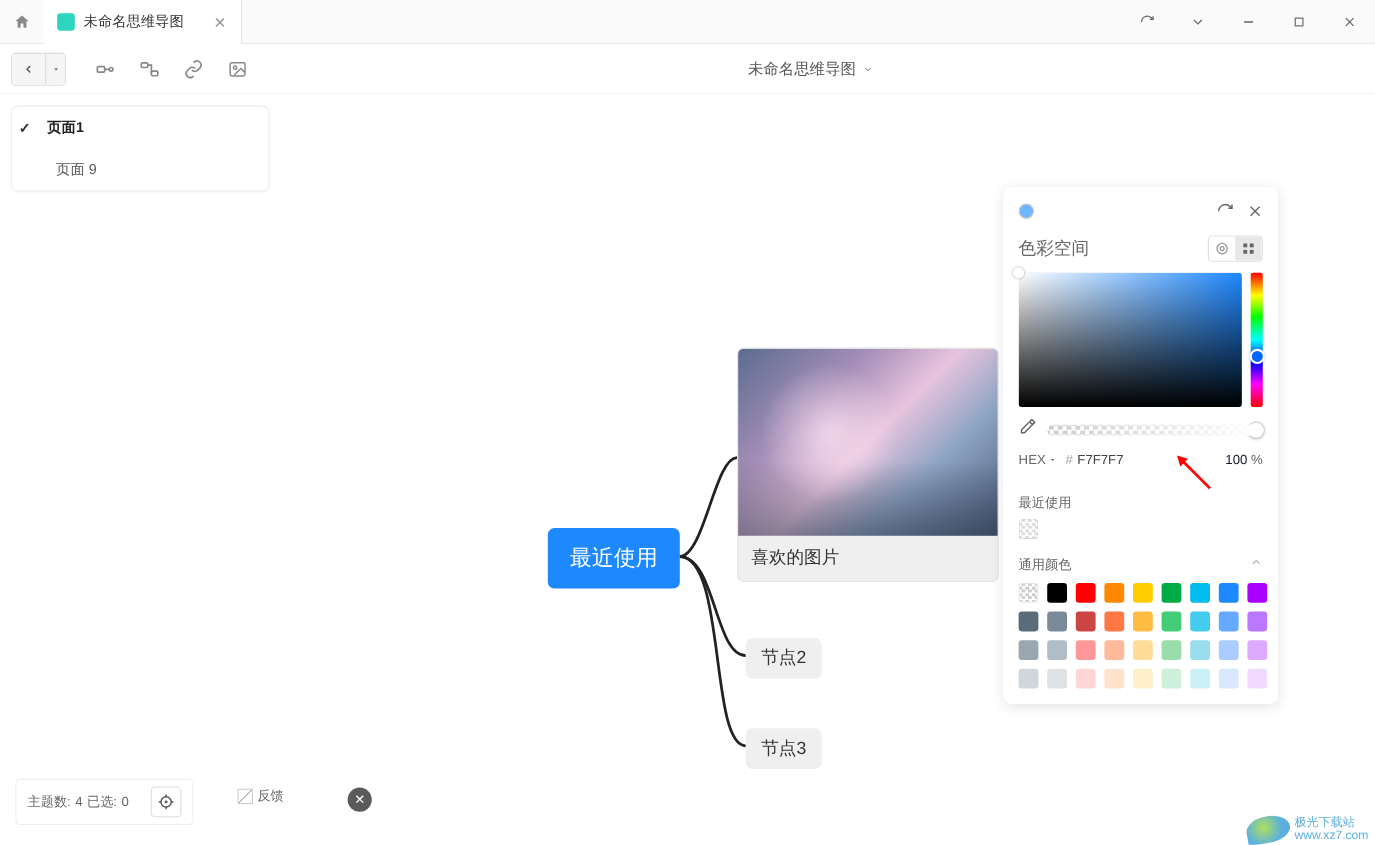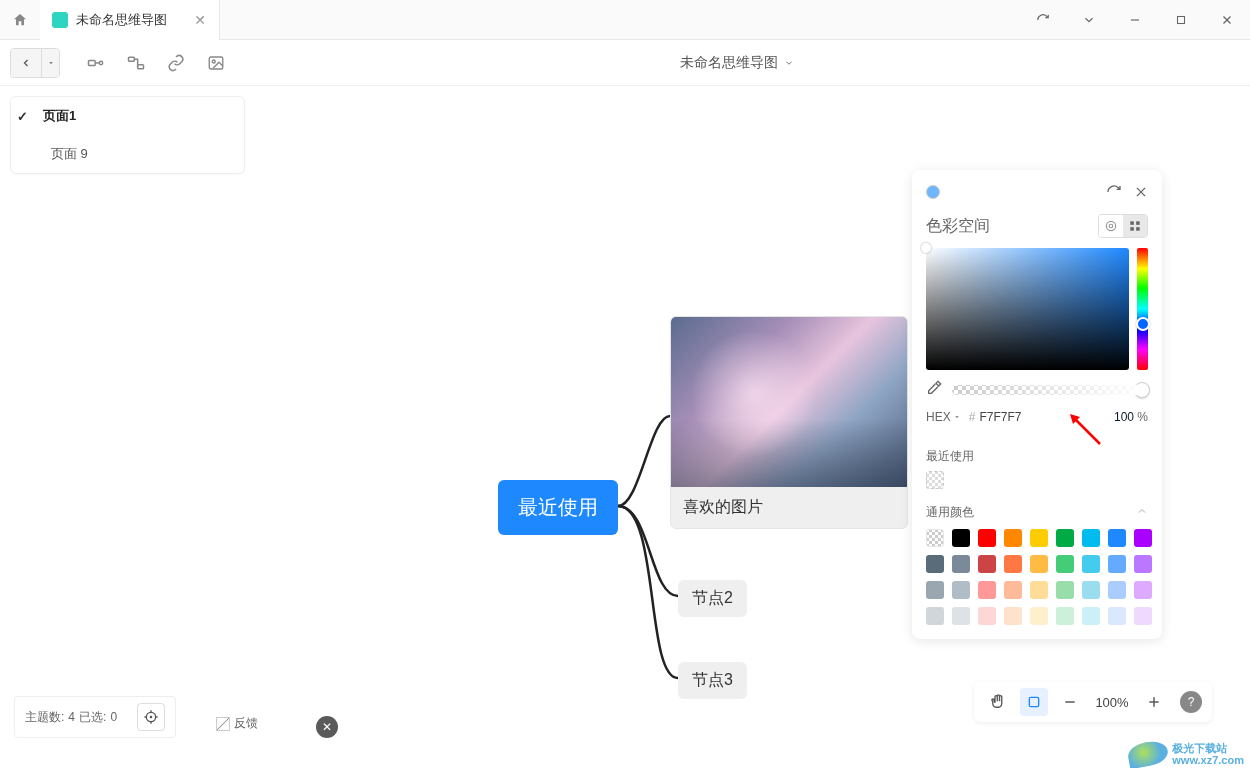--- a/index.html
+++ b/index.html
@@ -87,36 +87,36 @@
 .swatch.empty { background: repeating-conic-gradient(#ddd 0% 25%, #fff 0% 50%) 50% / 6px 6px; border: 1px dashed #ccc; }
 .common-row { display: flex; align-items: center; justify-content: space-between; margin-top: 14px; margin-bottom: 8px; text-align: right; }
 .common-label { font-size: 12px; color: #666; }
 .common-chevron { color: #aaa; cursor: pointer; }
 .color-grid { display: grid; grid-template-columns: repeat(9, 18px); gap: 8px 8px; }
 .color-grid .swatch.checker { background: repeating-conic-gradient(#ccc 0% 25%, #fff 0% 50%) 50% / 6px 6px; border: 1px solid #e5e5e5; }
 
 .arrow-annotation { position: absolute; left: 1066px; top: 324px; width: 40px; height: 40px; pointer-events: none; z-index: 60; }
 
 
-.status-bar { position: absolute; left: 14px; bottom: 30px; display: flex; align-items: center; gap: 12px; font-size: 12px; color: #666; background: #fff; padding: 6px 10px; border-radius: 4px; border: 1px solid #eee; }
+.status-bar { position: absolute; left: 14px; bottom: 18px; display: flex; align-items: center; gap: 12px; font-size: 12px; color: #666; background: #fff; padding: 6px 10px; border-radius: 4px; border: 1px solid #eee; }
 .status-item { display: flex; align-items: center; gap: 4px; }
 .target-btn { width: 28px; height: 28px; border: 1px solid #ddd; border-radius: 4px; display: flex; align-items: center; justify-content: center; cursor: pointer; color: #555; margin-left: 8px; }
 .feedback-btn { position: absolute; left: 210px; bottom: 30px; display: flex; align-items: center; gap: 4px; font-size: 12px; color: #666; padding: 6px; cursor: pointer; }
 .feedback-btn .broken-img { width: 14px; height: 14px; border: 1px solid #ccc; background: linear-gradient(135deg, transparent 45%, #999 50%, transparent 55%); }
 .clear-btn { position: absolute; left: 316px; bottom: 30px; width: 22px; height: 22px; background: #5a5a5a; border-radius: 50%; display: flex; align-items: center; justify-content: center; color: #fff; cursor: pointer; font-size: 12px; }
 
 
 .zoom-bar { position: absolute; right: 38px; bottom: 46px; display: flex; align-items: center; gap: 8px; background: #fff; padding: 6px 10px; border-radius: 6px; box-shadow: 0 1px 4px rgba(0,0,0,0.08); }
 .zoom-btn { width: 28px; height: 28px; display: flex; align-items: center; justify-content: center; cursor: pointer; color: #555; border-radius: 4px; }
 .zoom-btn.sel { background: #e6f0ff; color: #1e88ff; }
 .zoom-val { font-size: 13px; color: #444; min-width: 40px; text-align: center; }
 .help-btn { width: 22px; height: 22px; background: #888; border-radius: 50%; color: #fff; display: flex; align-items: center; justify-content: center; font-size: 12px; cursor: pointer; margin-left: 4px; }
 
 
-.watermark { position: absolute; right: 6px; bottom: 2px; font-size: 11px; color: #5bb0e0; display: flex; align-items: flex-start; gap: 4px; font-weight: bold; }
+.watermark { position: absolute; right: 6px; bottom: 2px; font-size: 11px; color: #5bb0e0; display: flex; align-items: flex-start; gap: 4px; }
 .watermark-logo { width: 40px; height: 24px; background: radial-gradient(circle at 40% 40%, #aee05b 0%, #5bb0e0 60%); border-radius: 50% 50% 50% 0; transform: rotate(-10deg); }
 .watermark-text { display: flex; flex-direction: column; line-height: 1.1; }
 </style>
 </head>
 <body>
 
 <div class="titlebar">
   <div class="titlebar-home">
     <svg width="16" height="16" viewBox="0 0 24 24" fill="#888">
         <path d="M12 3l9 8h-3v9h-4v-6h-4v6H6v-9H3z"></path>
@@ -375,45 +375,20 @@
           <line x1="19" y1="12" x2="22" y2="12"></line>
         </svg>
       </span>
   </div>
   <div class="feedback-btn">
     <span class="broken-img"></span>
     <span>反馈</span>
   </div>
   <div class="clear-btn">✕</div>
 
-  <div class="zoom-bar">
-    <div class="zoom-btn">
-        <svg width="18" height="18" viewBox="0 0 24 24" fill="none" stroke="currentColor" stroke-width="1.8">
-          <path d="M8 13V5a1.5 1.5 0 0 1 3 0v6V4a1.5 1.5 0 0 1 3 0v7V5a1.5 1.5 0 0 1 3 0v9a5 5 0 0 1-5 5h-2a5 5 0 0 1-5-5v-3l-1-1a1.5 1.5 0 0 1 2-2z"></path>
-        </svg>
-      </div>
-    <div class="zoom-btn sel">
-        <svg width="16" height="16" viewBox="0 0 24 24" fill="none" stroke="currentColor" stroke-width="2">
-          <rect x="5" y="5" width="14" height="14" rx="2"></rect>
-        </svg>
-      </div>
-    <div class="zoom-btn">
-        <svg width="16" height="16" viewBox="0 0 24 24" stroke="currentColor" stroke-width="2.2">
-          <line x1="5" y1="12" x2="19" y2="12"></line>
-        </svg>
-      </div>
-    <div class="zoom-val">100%</div>
-    <div class="zoom-btn">
-        <svg width="16" height="16" viewBox="0 0 24 24" stroke="currentColor" stroke-width="2.2">
-          <line x1="5" y1="12" x2="19" y2="12"></line>
-          <line x1="12" y1="5" x2="12" y2="19"></line>
-        </svg>
-      </div>
-    <div class="help-btn">?</div>
-  </div>
 
   <div class="watermark">
     <div class="watermark-logo"></div>
     <div class="watermark-text">
       <span>极光下载站</span>
       <span>www.xz7.com</span>
     </div>
   </div>
 
 </div>

